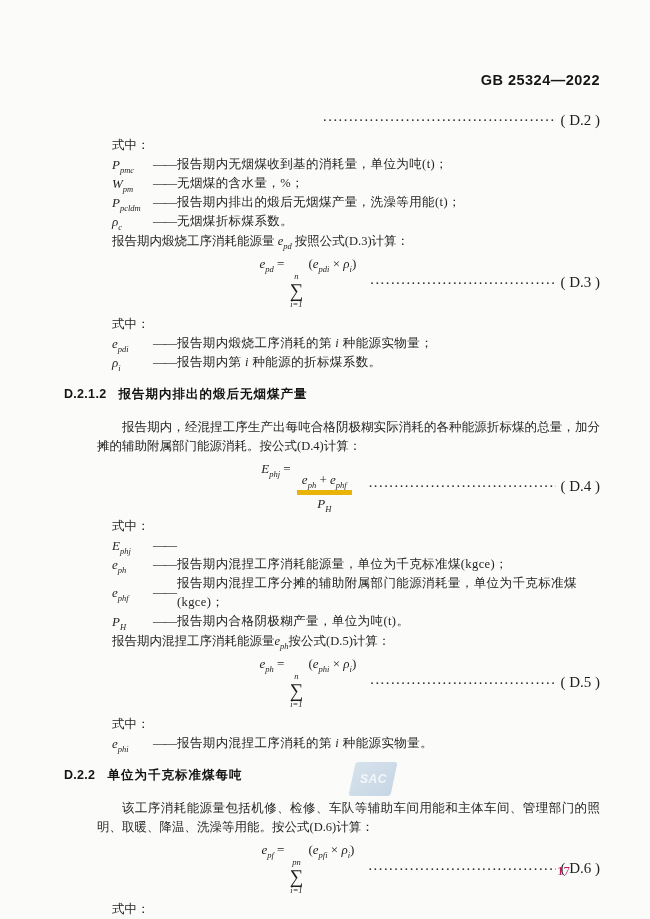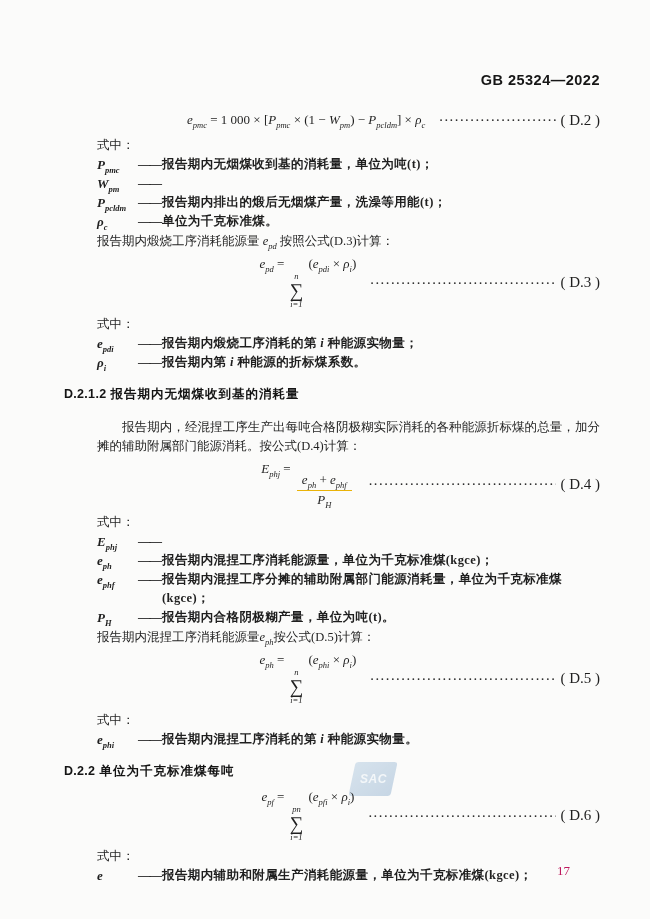--- a/index.html
+++ b/index.html
@@ -53,36 +53,36 @@
     display:inline-flex; flex-direction:column; align-items:center;
     line-height:1; vertical-align:-0.85em; margin:0 2px;
   }
   .sum .lim { font-size:8.5px; font-style:italic; line-height:1.1; }
   .sum .sigma { font-size:19px; line-height:1; }
 
   .frac {
     display:inline-flex; flex-direction:column; align-items:center;
     vertical-align:-0.9em; line-height:1.25; margin:0 3px;
   }
-  .frac .num { border-bottom:1px solid #eab308; padding:0 5px 1px; }
+  .frac .num { border-bottom:5px solid #eab308; padding:0 5px 1px; }
   .frac .den { padding-top:1px; }
 
   
-  .shizhong, .lead, .def-row { margin-left:33px; line-height:19px; }
+  .shizhong, .lead, .def-row { margin-left:48px; line-height:19px; }
   .lead { line-height:20px; }
   .para { margin:15px 0 3px 33px; line-height:19px; text-indent:2em; text-align:justify; }
   .heading {
     margin:14px 0 9px 0;
     font-family:"Liberation Sans","DejaVu Sans",sans-serif;
     font-weight:bold; font-size:12.5px; color:#141414;
   }
-  .heading .h-num { margin-right:4px; letter-spacing:0.3px; }
+  .heading .h-num { margin-right:12px; letter-spacing:0.3px; }
   .heading .h-title { letter-spacing:1px; }
 
-  .def-row { display:flex; align-items:flex-start;font-weight:bold; }
+  .def-row { display:flex; align-items:center; }
   .def-sym { min-width:41px; white-space:nowrap; font-size:13px; }
   .def-dash { white-space:nowrap; letter-spacing:-1px; margin-right:1px; }
   .def-desc { letter-spacing:0.4px; }
 
   .pageno {
     position:absolute; bottom:40px; right:80px;
     font-size:13px; color:#be185d; z-index:2;
   }
 
   
@@ -109,43 +109,43 @@
 
   <div class="watermark">
     <span class="wm-box">
       <span>SAC</span>
     </span>
   </div>
 
   <main id="doc">
       <div class="formula-row">
         <span class="f-sp"></span>
-        <span class="f-body"><i class="var">e</i><sub class="var">pmc</sub> = 1 000 × [<i class="var">P</i><sub class="var">pmc</sub> × (1 − <i class="var">W</i><sub class="var">pm</sub>) − <i class="var">P</i><sub class="var">pcldm</sub>] × <i class="var">ρ</i><sub class="var">c</sub></span>
         <span class="f-dots">····································································</span>
         <span class="f-label">( D.2 )</span>
       </div>
       <div class="shizhong">式中：</div>
       <div class="def-row">
         <span class="def-sym"><i class="var">P</i><sub class="var">pmc</sub></span>
         <span class="def-dash">——</span>
         <span class="def-desc">报告期内无烟煤收到基的消耗量，单位为吨(t)；</span>
       </div>
       <div class="def-row">
         <span class="def-sym"><i class="var">W</i><sub class="var">pm</sub></span>
         <span class="def-dash">——</span>
+        <span class="def-desc">无烟煤的含水量，%；</span>
       </div>
       <div class="def-row">
         <span class="def-sym"><i class="var">P</i><sub class="var">pcldm</sub></span>
         <span class="def-dash">——</span>
         <span class="def-desc">报告期内排出的煅后无烟煤产量，洗澡等用能(t)；</span>
       </div>
       <div class="def-row">
         <span class="def-sym"><i class="var">ρ</i><sub class="var">c</sub></span>
         <span class="def-dash">——</span>
-        <span class="def-desc">单位为千克标准煤。</span>
+        <span class="def-desc">无烟煤折标煤系数。</span>
       </div>
       <div class="lead">报告期内煅烧工序消耗能源量 <i class="var">e</i><sub class="var">pd</sub> 按照公式(D.3)计算：</div>
       <div class="formula-row">
         <span class="f-sp"></span>
         <span class="f-body"><i class="var">e</i><sub class="var">pd</sub> = <span class="sum">
             <span class="lim">n</span>
             <span class="sigma">∑</span>
             <span class="lim">i=1</span>
           </span> (<i class="var">e</i><sub class="var">pdi</sub> × <i class="var">ρ</i><sub class="var">i</sub>)</span>
         <span class="f-dots">····································································</span>
@@ -155,21 +155,21 @@
       <div class="def-row">
         <span class="def-sym"><i class="var">e</i><sub class="var">pdi</sub></span>
         <span class="def-dash">——</span>
         <span class="def-desc">报告期内煅烧工序消耗的第 <i class="var">i</i> 种能源实物量；</span>
       </div>
       <div class="def-row">
         <span class="def-sym"><i class="var">ρ</i><sub class="var">i</sub></span>
         <span class="def-dash">——</span>
         <span class="def-desc">报告期内第 <i class="var">i</i> 种能源的折标煤系数。</span>
       </div>
-      <div class="heading"><span class="h-num">D.2.1.2</span><span class="h-title">报告期内无烟煤收到基的消耗量</span></div>
+      <div class="heading"><span class="h-num">D.2.1.2</span><span class="h-title">报告期内排出的煅后无烟煤产量</span></div>
       <div class="para">报告期内，经混捏工序生产出每吨合格阴极糊实际消耗的各种能源折标煤的总量，加分摊的辅助附属部门能源消耗。按公式(D.4)计算：</div>
       <div class="formula-row">
         <span class="f-sp"></span>
         <span class="f-body"><i class="var">E</i><sub class="var">phj</sub> = <span class="frac">
             <span class="num"><i class="var">e</i><sub class="var">ph</sub> + <i class="var">e</i><sub class="var">phf</sub></span>
             <span class="den"><i class="var">P</i><sub class="var">H</sub></span>
           </span></span>
         <span class="f-dots">····································································</span>
         <span class="f-label">( D.4 )</span>
       </div>
@@ -204,20 +204,21 @@
         <span class="f-dots">····································································</span>
         <span class="f-label">( D.5 )</span>
       </div>
       <div class="shizhong">式中：</div>
       <div class="def-row">
         <span class="def-sym"><i class="var">e</i><sub class="var">phi</sub></span>
         <span class="def-dash">——</span>
         <span class="def-desc">报告期内混捏工序消耗的第 <i class="var">i</i> 种能源实物量。</span>
       </div>
       <div class="heading"><span class="h-num">D.2.2</span><span class="h-title">单位为千克标准煤每吨</span></div>
+      <div class="para">该工序消耗能源量包括机修、检修、车队等辅助车间用能和主体车间、管理部门的照明、取暖、降温、洗澡等用能。按公式(D.6)计算：</div>
       <div class="formula-row">
         <span class="f-sp"></span>
         <span class="f-body"><i class="var">e</i><sub class="var">pf</sub> = <span class="sum">
             <span class="lim">pn</span>
             <span class="sigma">∑</span>
             <span class="lim">i=1</span>
           </span> (<i class="var">e</i><sub class="var">pfi</sub> × <i class="var">ρ</i><sub class="var">i</sub>)</span>
         <span class="f-dots">····································································</span>
         <span class="f-label">( D.6 )</span>
       </div>

